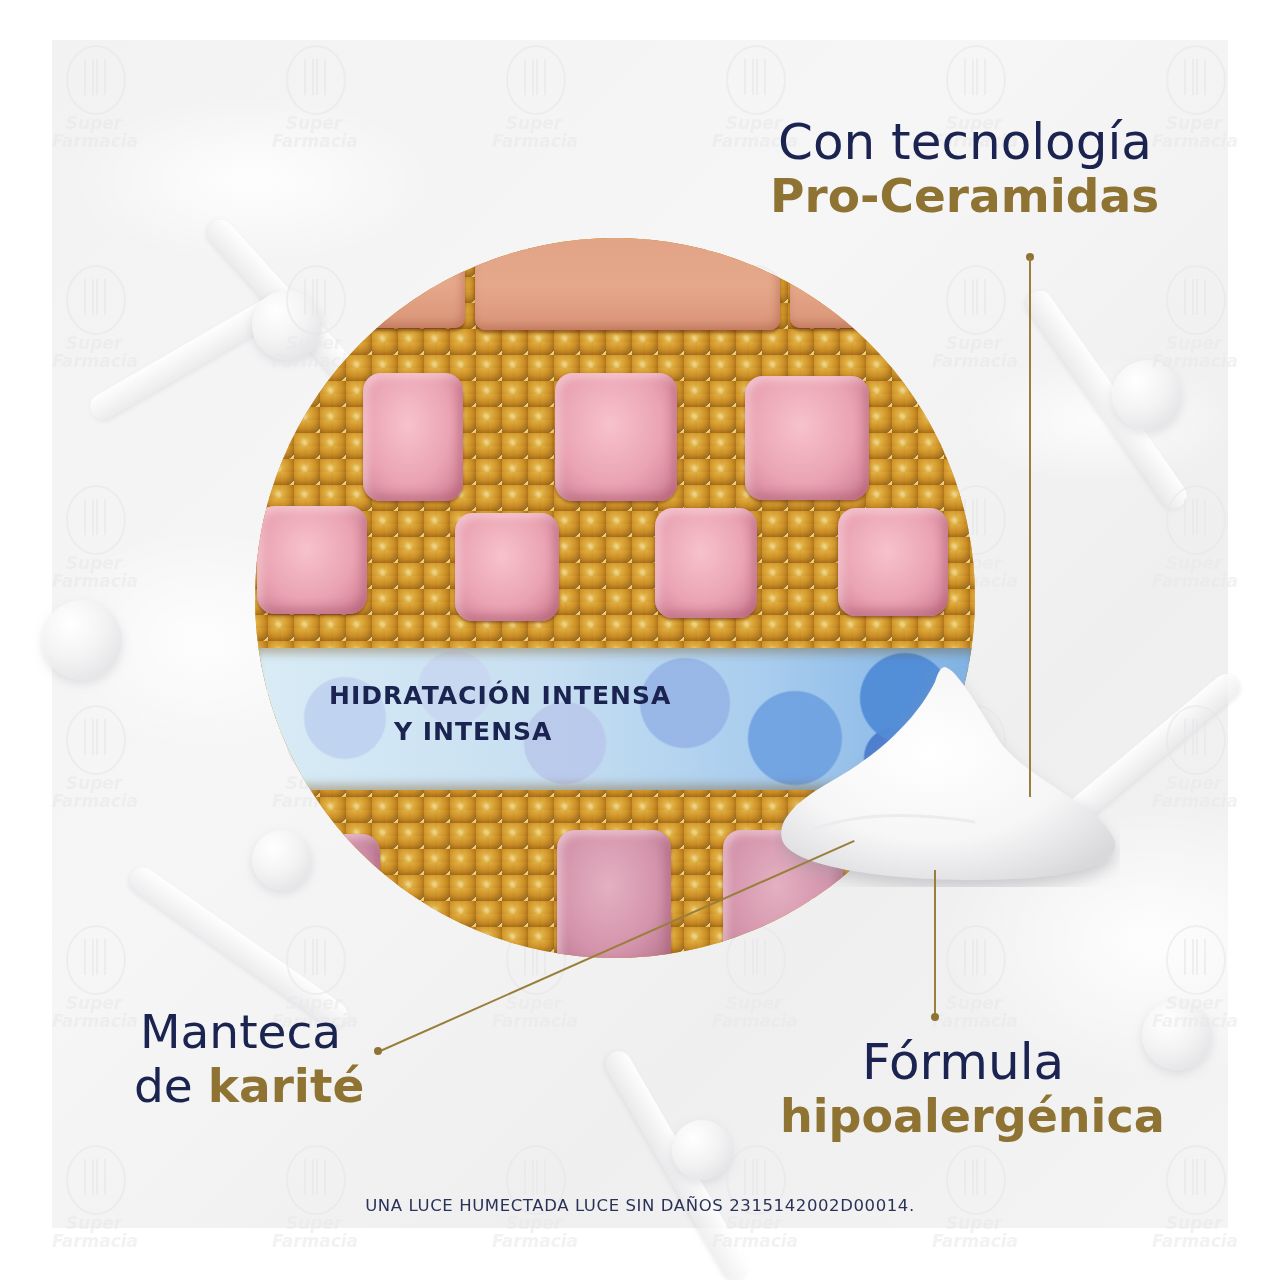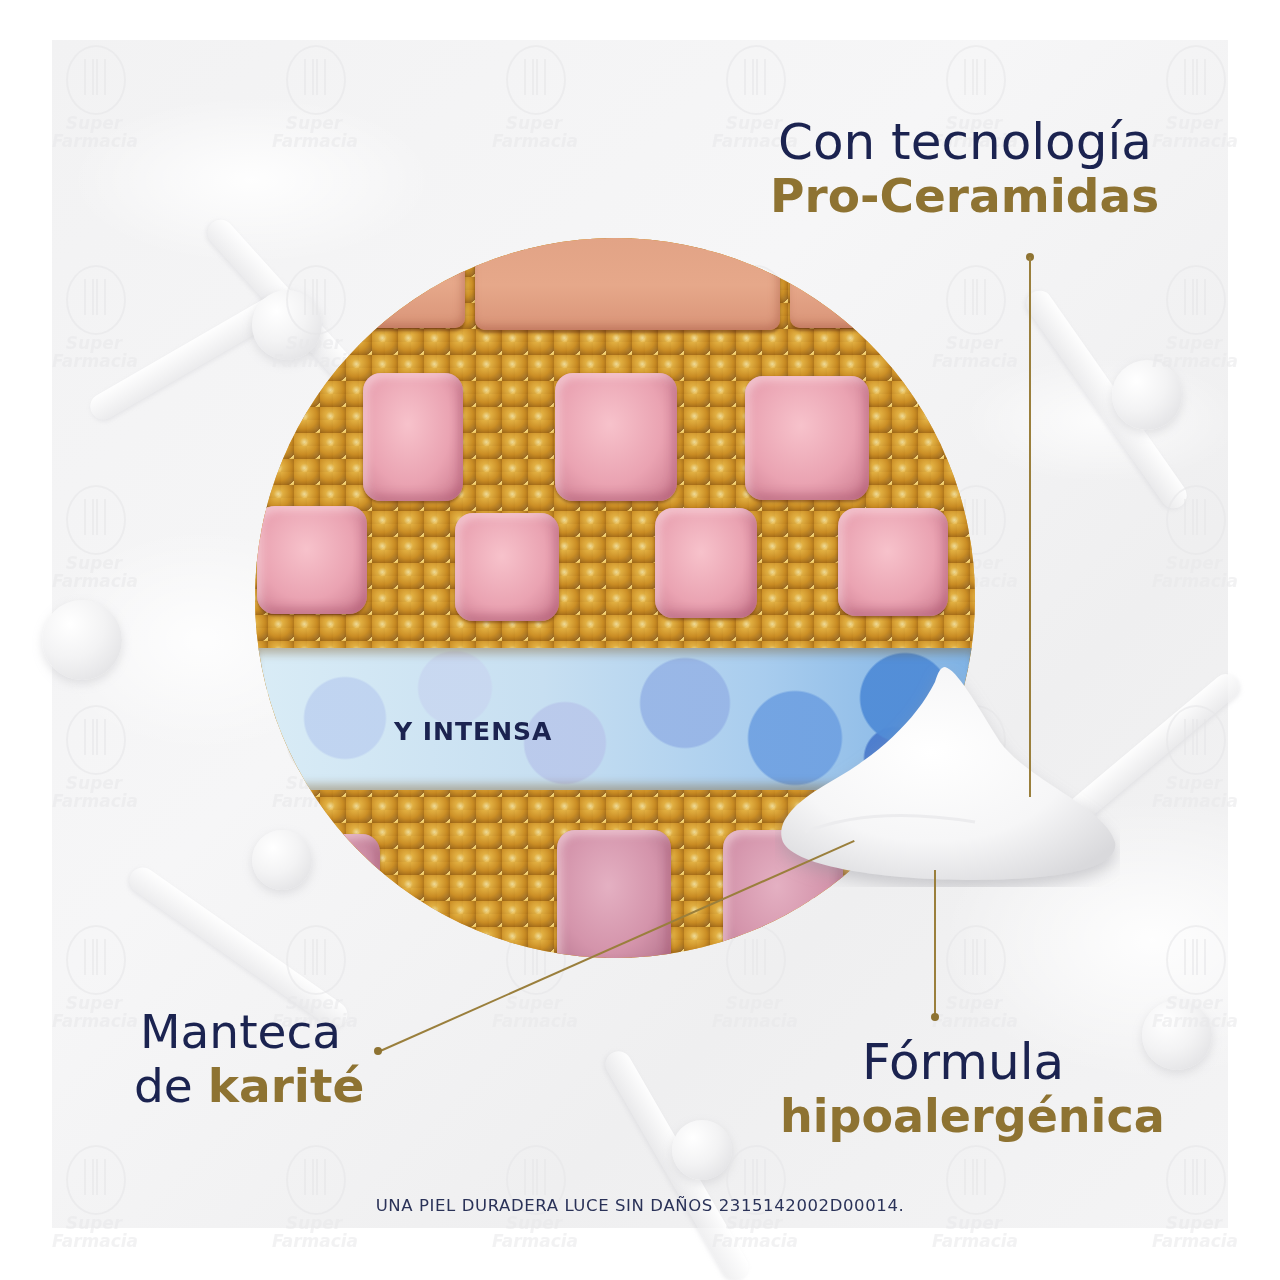--- a/index.html
+++ b/index.html
@@ -405,20 +405,21 @@
   <div class="cell" style="left:108px;top:135px;width:100px;height:128px;"></div>
   <div class="cell" style="left:300px;top:135px;width:122px;height:128px;"></div>
   <div class="cell" style="left:490px;top:138px;width:124px;height:124px;"></div>
 
   <div class="cell" style="left:2px;top:268px;width:110px;height:108px;"></div>
   <div class="cell" style="left:200px;top:275px;width:104px;height:108px;"></div>
   <div class="cell" style="left:400px;top:270px;width:102px;height:110px;"></div>
   <div class="cell" style="left:583px;top:270px;width:110px;height:108px;"></div>
 
   <div class="blue-band"></div>
+  <div class="blue-text" style="left:74px;top:445px;">HIDRATACIÓN INTENSA</div>
   <div class="blue-text" style="left:139px;top:481px;">Y INTENSA</div>
 
   <div class="cell mauve" style="left:-10px;top:596px;width:135px;height:140px;"></div>
   <div class="cell mauve" style="left:302px;top:592px;width:114px;height:140px;"></div>
   <div class="cell mauve" style="left:468px;top:592px;width:120px;height:140px;"></div>
 </div>
 
 <svg class="cream" viewBox="0 0 345 225">
   <defs>
     <radialGradient id="creamGrad" cx="45%" cy="40%" r="70%">
@@ -447,13 +448,13 @@
 <div class="label gold" style="left:770px;top:172px;font-size:47px;text-align:center;">Pro-Ceramidas</div>
 
 <div class="label navy" style="left:140px;top:1008px;font-size:47px;">Manteca</div>
 <div class="label" style="left:134px;top:1062px;font-size:47px;">
   <span class="navy">de </span><span class="gold">karité</span>
 </div>
 
 <div class="label navy" style="left:862px;top:1037px;font-size:50px;">Fórmula</div>
 <div class="label gold" style="left:780px;top:1093px;font-size:46px;">hipoalergénica</div>
 
-<div class="footer">UNA PIEL DURADERA LUCE SIN DAÑOS 2315142002D00014.</div>
+<div class="footer">UNA LUCE HUMECTADA LUCE SIN DAÑOS 2315142002D00014.</div>
 
 </body></html>

